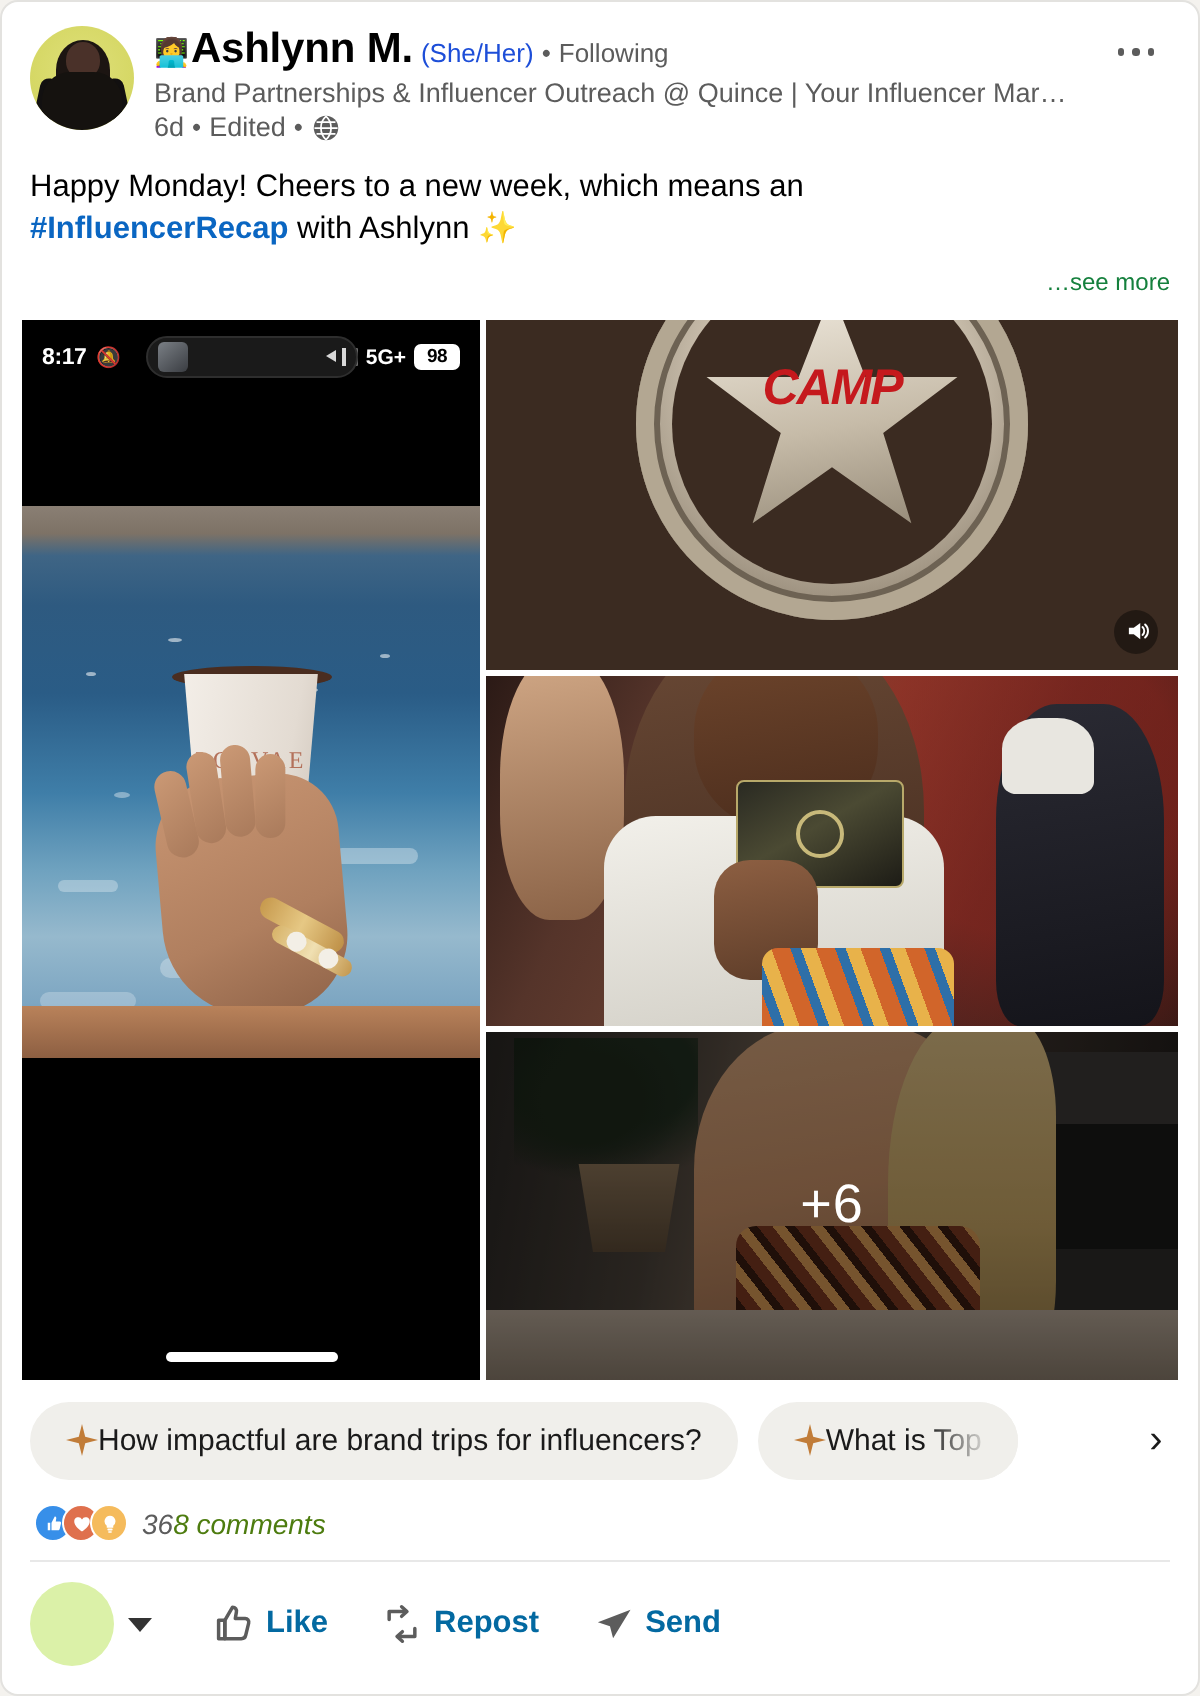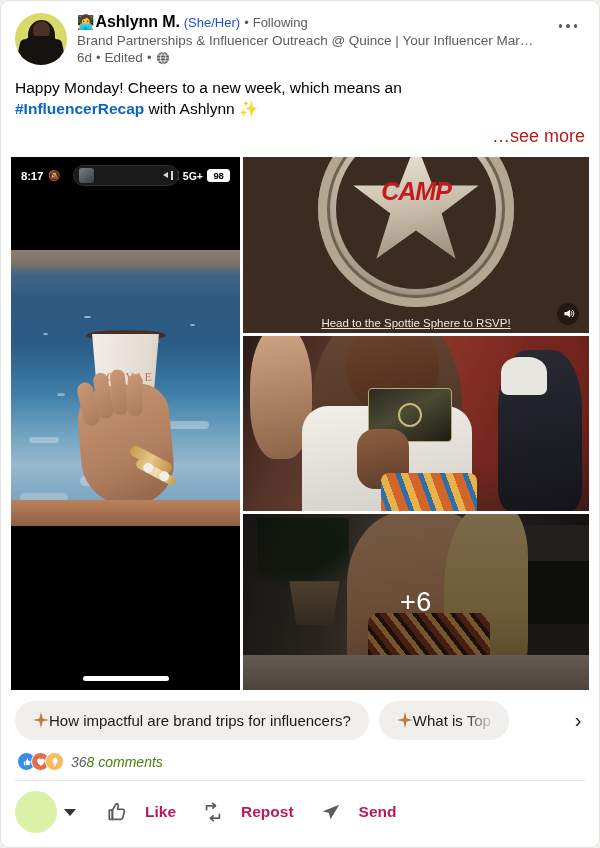--- a/index.html
+++ b/index.html
@@ -40,42 +40,42 @@
   }
   .avatar .fig-arm-l, .avatar .fig-arm-r {
     position: absolute; top: 50%; width: 9px; height: 28px; background: #121010; border-radius: 5px;
   }
   .avatar .fig-arm-l { left: 3px; transform: rotate(12deg); }
   .avatar .fig-arm-r { right: 3px; transform: rotate(-12deg); }
 
   .hdr-text { flex: 1 1 auto; min-width: 0; padding-right: 40px; }
   .name-row { display: flex; align-items: baseline; flex-wrap: nowrap; white-space: nowrap; overflow: hidden; }
   .name-emoji { font-size: 14px; margin-right: 1px; line-height: 1; }
-  .author-name { font-size: 16px; font-weight: bold; color: #000000; letter-spacing: -0.1px; }
+  .author-name { font-size: 21px; font-weight: bold; color: #000000; letter-spacing: -0.1px; }
   .pronouns { font-size: 13px; color: #1d4ed8; margin-left: 4px; }
   .dot-sep { font-size: 13px; color: #5c5c5c; margin: 0 4px; }
   .follow-state { font-size: 13px; color: #5c5c5c; }
   .headline {
     font-size: 13.5px; color: #5c5c5c; margin-top: 2px;
     white-space: nowrap; overflow: hidden; text-overflow: ellipsis;
   }
   .meta-row { display: flex; align-items: center; font-size: 13.5px; color: #5c5c5c; margin-top: 2px; }
   .globe-icon { display: inline-block; width: 14px; height: 14px; margin-left: 1px; }
   .menu-dots {
     position: absolute; right: 14px; top: 12px;
     width: 34px; height: 26px; display: flex; align-items: center; justify-content: center;
     gap: 4px; cursor: pointer;
   }
   .menu-dots i { width: 3.5px; height: 3.5px; border-radius: 50%; background: #5c5c5c; display: block; }
 
   
   .post-body { padding: 12px 14px 0 14px; font-size: 15.5px; line-height: 1.38; color: #000; }
   .hashtag { color: #0a66c2; font-weight: bold; }
   .see-more-row { text-align: right; padding: 6px 14px 10px 14px; }
-  .see-more { font-size: 18px; color: #b91c1c; cursor: pointer; }
+  .see-more { font-size: 12px; color: #15803d; cursor: pointer; }
 
   
   .media-grid {
     display: grid;
     grid-template-columns: 229px 1fr;
     grid-template-rows: 1fr 1fr 1fr;
     gap: 3px;
     margin: 0 10px;
     height: 580px;
     background: #ffffff;
@@ -250,23 +250,23 @@
 
   .divider { height: 1px; background: #e8e8e8; margin: 0 14px; }
 
   
   .actions-row { display: flex; align-items: center; padding: 10px 14px 14px 14px; gap: 6px; }
   .me-avatar-wrap { display: flex; align-items: center; gap: 7px; margin-right: 14px; cursor: pointer; }
   .me-avatar { width: 42px; height: 42px; border-radius: 50%; background: #dbf1a8; }
   .caret { width: 0; height: 0; border-left: 6px solid transparent; border-right: 6px solid transparent;
            border-top: 7px solid #333; }
   .action-btn {
-    display: flex; align-items: center; gap: 17px; padding: 8px 10px;
+    display: flex; align-items: center; gap: 5px; padding: 8px 10px;
     border-radius: 5px; cursor: pointer; background: transparent; border: none;
-    font-size: 15.5px; font-weight: bold; color: #be185d;
+    font-size: 15.5px; font-weight: bold; color: #0369a1;
     font-family: "Liberation Sans", sans-serif;
   }
   .action-btn svg { display: block; }
 </style>
 </head>
 <body>
 
 <div class="post-card">
 
   <div class="post-header">
@@ -371,21 +371,20 @@
         </div>
         <div class="home-bar"></div>
       </div>
     </div>
 
     <div class="tile tile-camp">
       <div class="camp-buckle"></div>
       <div class="camp-inner"></div>
       <div class="camp-star"></div>
       <div class="camp-word">CAMP</div>
-      <div class="camp-cta">Head to the Spottie Sphere to RSVP!</div>
       <div class="vol-icon">
         <svg viewBox="0 0 16 16" width="13" height="13">
           <path d="M3 6h3l4-3v10l-4-3H3z" fill="#fff"></path>
           <path d="M11.4 5.6a3.2 3.2 0 010 4.8M13 4a5.4 5.4 0 010 8" stroke="#fff" stroke-width="1.2" fill="none" stroke-linecap="round"></path>
         </svg>
       </div>
     </div>
 
     <div class="tile tile-crowd">
       <div class="cr-person" style="left:2%;top:-6%;width:62px;height:76%;background:linear-gradient(170deg,#d2a987,#8a6246)"></div>

